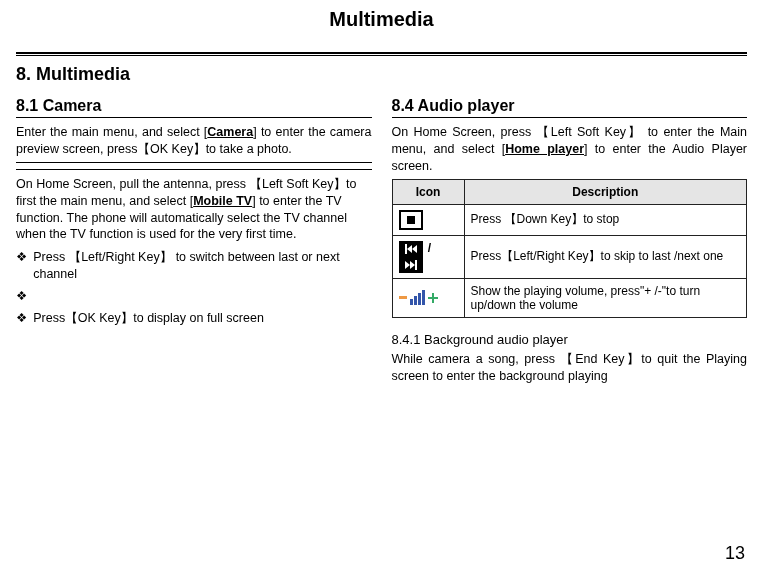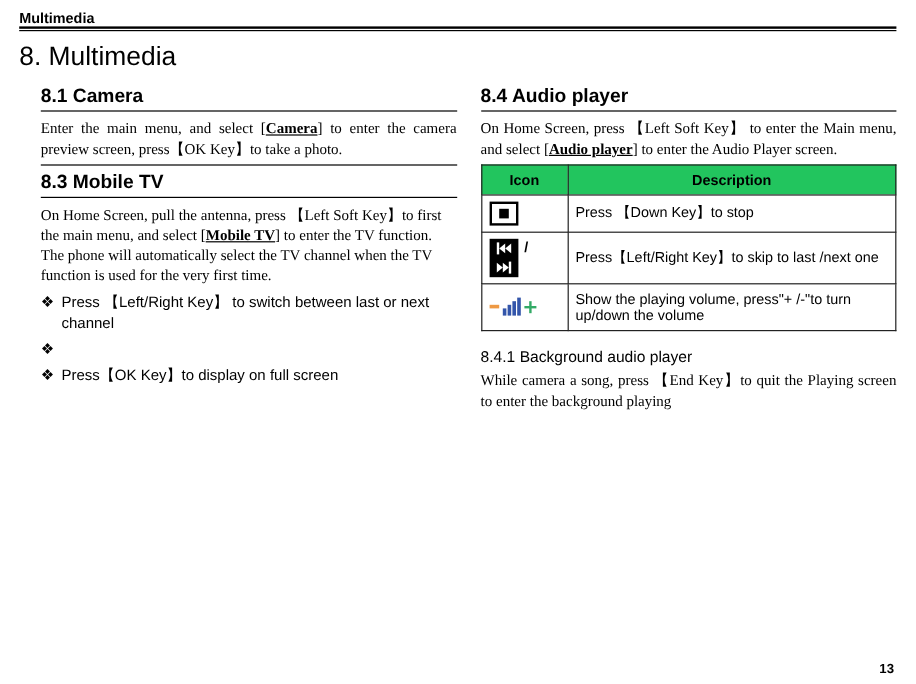--- a/index.html
+++ b/index.html
@@ -7,78 +7,77 @@
     width: 763px;
     height: 570px;
     font-family: Arial, Helvetica, sans-serif;
     font-size: 12.5px;
     color: #000;
     background: #fff;
     padding: 8px 16px 0 16px;
     position: relative;
   }
   .top-header {
-    text-align: left;
-    font-weight: bold;
-    font-size: 12px;
-    padding-bottom: 0;
+    text-align: center;
+    font-weight: bold;
+    font-size: 20px;
+    padding-bottom: 21px;
   }
   .top-rule {
     border: none;
     border-top: 2px solid #000;
     border-bottom: 1px solid #000;
     height: 4px;
     margin-bottom: 8px;
   }
   .chapter {
-    font-size: 22px;
-    font-weight: normal;
+    font-size: 18px;
+    font-weight: bold;
     margin: 6px 0 8px 0;
   }
   .columns {
     display: flex;
     gap: 20px;
-    margin-left: 18px;
   }
   .col {
     flex: 1;
     min-width: 0;
   }
   h2.section {
     font-size: 16px;
     font-weight: bold;
     margin: 4px 0 2px 0;
   }
   .section-rule {
     border: none;
     border-top: 1px solid #000;
     margin: 2px 0 6px 0;
   }
-  p { margin: 4px 0; line-height: 1.35; font-family: Liberation Serif, serif; }
+  p { margin: 4px 0; line-height: 1.35; }
   .justify { text-align: justify; }
   ul.bullets { list-style: none; margin: 6px 0; padding: 0; }
   ul.bullets li { display: flex; gap: 6px; margin: 5px 0; line-height: 1.35; }
   ul.bullets li .bullet { flex: 0 0 auto; }
   .bold { font-weight: bold; }
   .underline { text-decoration: underline; }
 
   table.icons {
     border-collapse: collapse;
     width: 100%;
     margin: 4px 0;
     font-size: 12px;
   }
   table.icons th, table.icons td {
     border: 1px solid #222;
     padding: 5px 6px;
     text-align: left;
     vertical-align: middle;
   }
   table.icons th {
-    background: #22c55e;
+    background: #e5e5e5;
     text-align: center;
     font-weight: bold;
   }
   table.icons td.icon-cell {
     width: 72px;
     text-align: left;
   }
   
   .ico {
     display: inline-block;
@@ -141,22 +140,22 @@
 
   h3.subsection {
     font-size: 13px;
     font-weight: normal;
     margin: 14px 0 4px 0;
   }
   .page-num {
     position: absolute;
     bottom: 6px;
     right: 18px;
-    font-weight: bold;
-    font-size: 11px;
+    font-weight: normal;
+    font-size: 18px;
   }
 </style>
 </head>
 <body>
 
 <div class="top-header">Multimedia</div>
 <hr class="top-rule">
 
 <div class="chapter">8.  Multimedia</div>
 
@@ -165,21 +164,20 @@
   <div class="col">
 
     <h2 class="section">8.1 Camera</h2>
     <hr class="section-rule">
     <p class="justify">
       <span>Enter the main menu, and select [</span><span class="bold underline">Camera</span><span>] to enter the camera preview screen, press【OK Key】to take a photo.</span>
     </p>
 
     <hr class="section-rule">
 
-    <h2 class="section">8.3 Mobile TV</h2>
     <hr class="section-rule">
     <p>
       <span>On Home Screen, pull the antenna, press   【Left Soft Key】to first the main menu, and select [</span><span class="bold underline">Mobile TV</span><span>] to enter the TV function. The phone will automatically select the TV channel when the TV function is used for the very first time.</span>
     </p>
 
     <ul class="bullets">
       <li>
           <span class="bullet">❖</span>
           <span>Press 【Left/Right Key】 to switch between last or next channel</span>
         </li>
@@ -191,21 +189,21 @@
           <span>Press【OK Key】to display on full screen</span>
         </li>
     </ul>
   </div>
 
   <div class="col">
 
     <h2 class="section">8.4 Audio player</h2>
     <hr class="section-rule">
     <p class="justify">
-      <span>On Home Screen, press 【Left Soft Key】 to enter the Main menu, and select [</span><span class="bold underline">Audio player</span><span>] to enter the Audio Player screen.</span>
+      <span>On Home Screen, press 【Left Soft Key】 to enter the Main menu, and select [</span><span class="bold underline">Home player</span><span>] to enter the Audio Player screen.</span>
     </p>
 
     <table class="icons">
       <tbody>
           <tr>
         <th>Icon</th>
         <th>Description</th>
       </tr>
       <tr>
         <td class="icon-cell">

